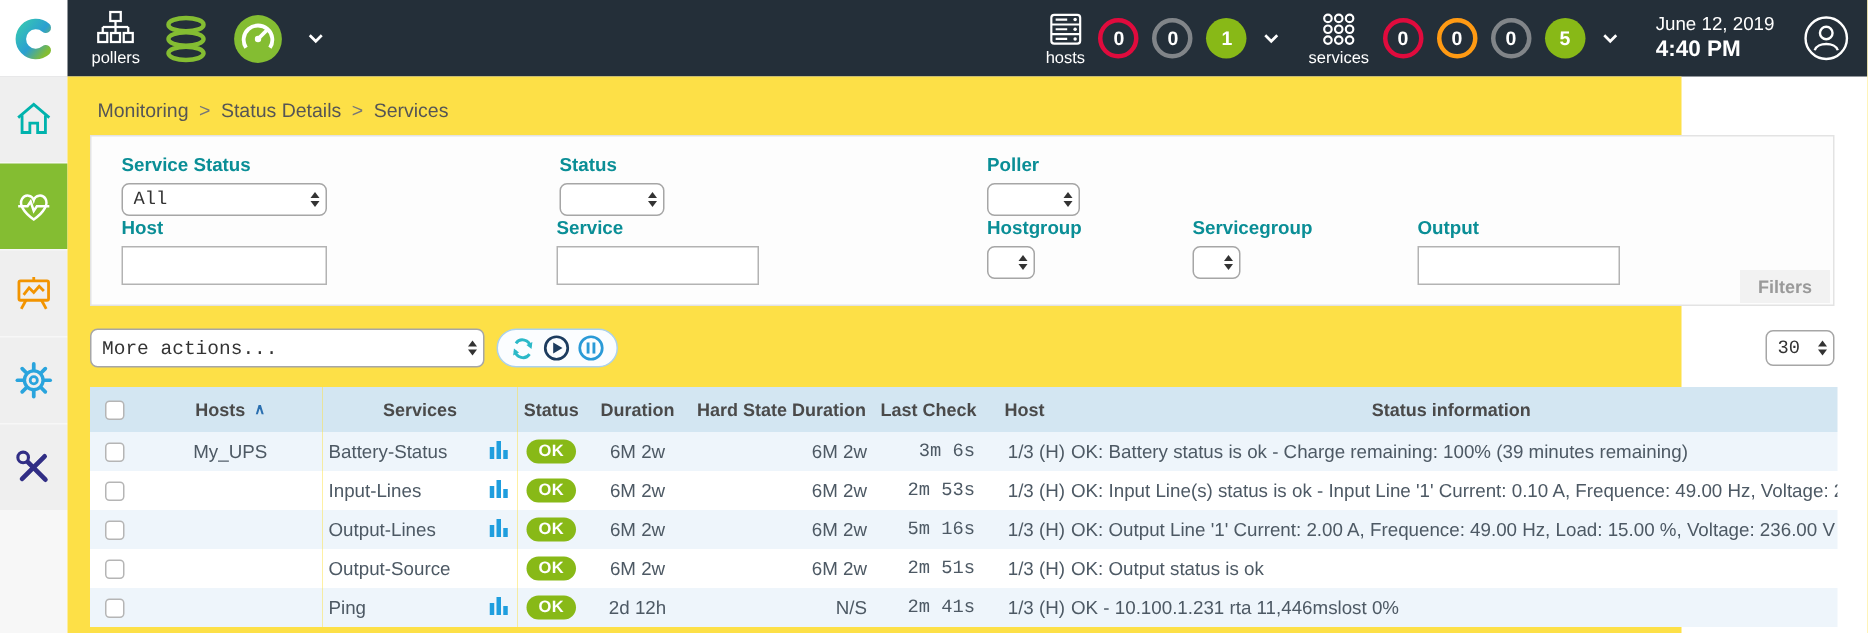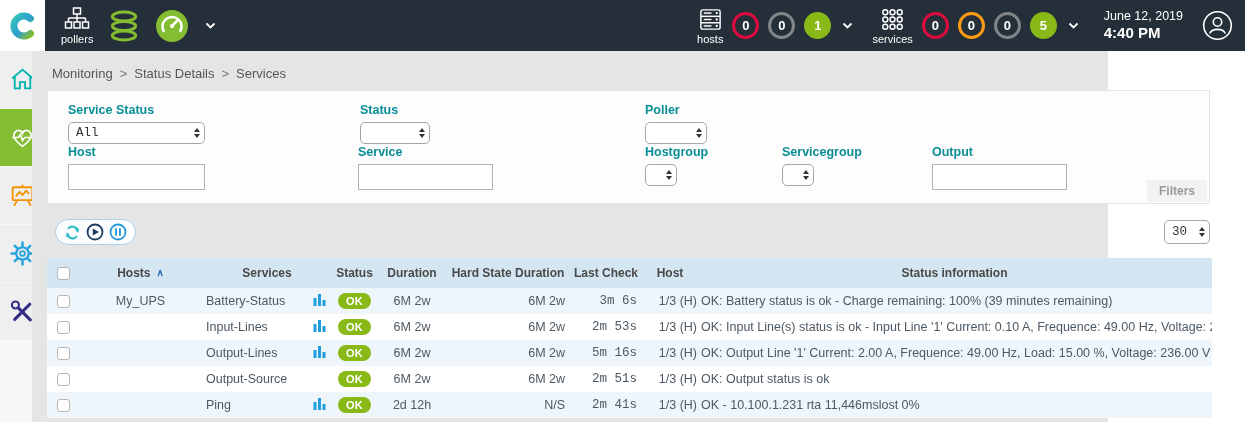--- a/index.html
+++ b/index.html
@@ -21,21 +21,21 @@
   .datetime{color:#fff;text-align:left;margin:0 10px 0 14px;}
   .datetime .d1{font-size:12.5px;line-height:15px;}
   .datetime .d2{font-size:15px;line-height:18px;font-weight:bold;}
 
   
   .sidebar{position:absolute;top:51px;left:0;width:45px;height:371px;background:#f7f7f7;}
   .side-item{width:45px;height:57px;margin-bottom:1px;background:#efefef;display:flex;align-items:center;justify-content:center;cursor:pointer;}
   .side-item.active{background:#84bd32;}
 
   
-  .main{position:absolute;top:51px;left:32px;width:1076px;height:371px;background:#e5e5e5;}
+  .main{position:absolute;top:51px;left:45px;width:1076px;height:371px;background:#fde047;}
   .breadcrumb{position:absolute;top:15px;left:20px;font-size:13px;color:#555;}
   .breadcrumb .sep{margin:0 7px;color:#777;}
   .crumb{cursor:pointer;}
 
   
   .filter-panel{position:absolute;top:39px;left:15px;width:1163px;height:114px;border:1px solid #e3e3e3;background:#fdfdfd;box-sizing:border-box;}
   .fgroup{position:absolute;margin-left:12px;}
   .flabel{display:block;color:#0a8e96;font-weight:bold;font-size:12.5px;margin-bottom:5px;}
   .sel{position:relative;display:inline-block;font-family:Liberation Mono, monospace;}
   .sel select{appearance:none;-webkit-appearance:none;border:1px solid #a6a6a6;border-radius:5px;background:#fff;font-size:12.5px;color:#333;padding:1px 18px 1px 7px;height:22px;box-sizing:border-box;font-family:inherit;}
@@ -315,20 +315,24 @@
             </span></span>
       </div>
       <div class="fgroup fg-output">
         <span class="flabel">Output</span>
         <input class="txt-input" type="text" value="" style="">
       </div>
       <div class="filters-tab">Filters</div>
     </div>
 
     <div class="toolbar">
+      <span class="sel more-actions"><select><option>More actions...</option></select><span class="arrows">
+            <i class="arr-up"></i>
+            <i class="arr-dn"></i>
+          </span></span>
       <div class="icon-group">
         <span class="tool-icon">
           <svg width="17" height="17" viewBox="0 0 18 18">
             <g fill="none" stroke="#2cb9c8" stroke-width="2">
               <path d="M4.2 5.2 A5.6 5.6 0 0 1 14.4 7.6"></path>
               <path d="M13.8 12.8 A5.6 5.6 0 0 1 3.6 10.4"></path>
             </g>
             <polygon points="15.8,4.3 15.2,9.2 11.6,6.4" fill="#2cb9c8"></polygon>
             <polygon points="2.2,13.7 2.8,8.8 6.4,11.6" fill="#2cb9c8"></polygon>
           </svg>

